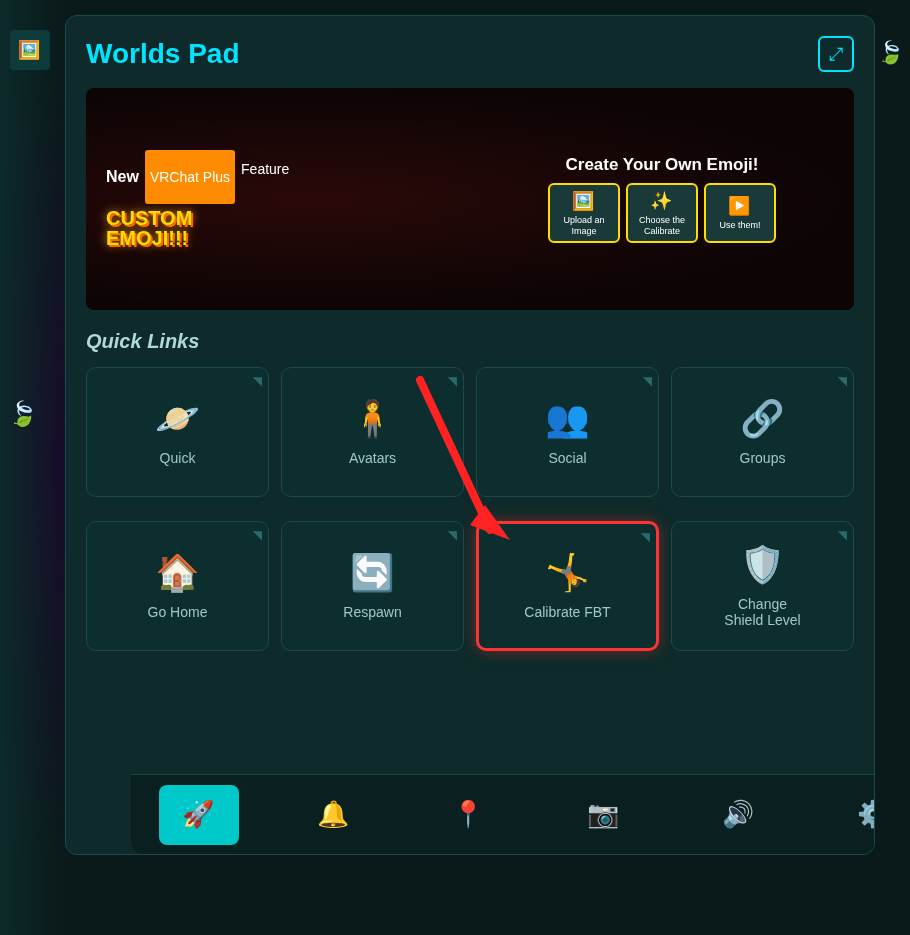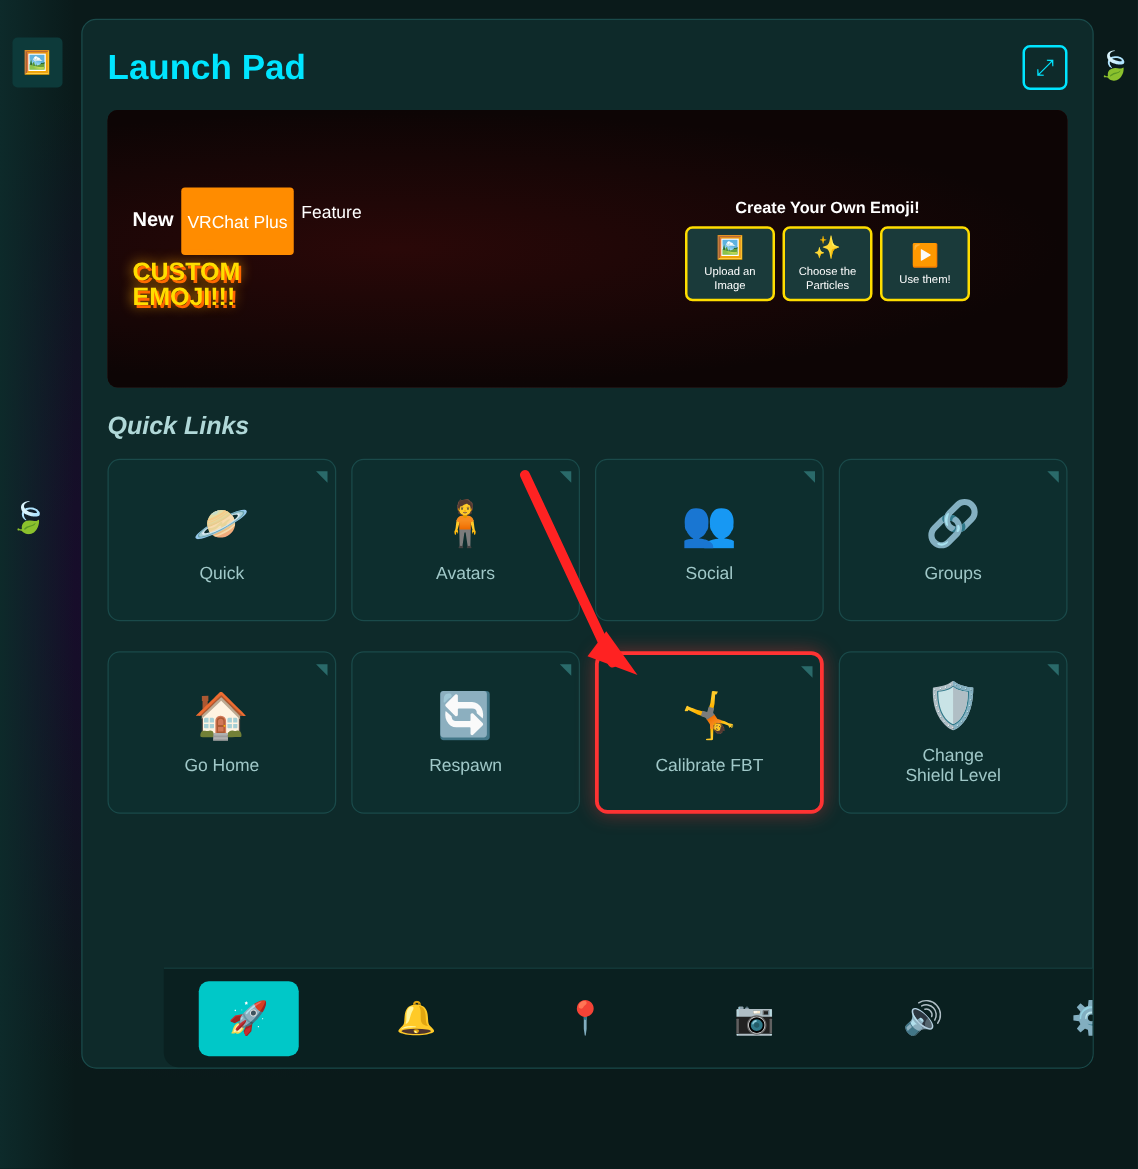--- a/index.html
+++ b/index.html
@@ -166,21 +166,21 @@
 
     .banner-right {
       position: relative;
       z-index: 2;
       width: 50%;
       padding: 10px;
     }
 
     .banner-create-title {
       color: white;
-      font-size: 13px;
+      font-size: 17px;
       font-weight: bold;
       text-align: center;
       margin-bottom: 8px;
     }
 
     .banner-steps {
       display: flex;
       gap: 6px;
       justify-content: center;
     }
@@ -325,21 +325,21 @@
 <div class="left-deco">
   <div class="left-icon-top">🖼️</div>
   <div class="left-icon-mid">🍃</div>
 </div>
 
 <div class="right-deco">🍃</div>
 
 <div class="main-panel">
 
   <div class="panel-header">
-    <div class="panel-title">Launch Pad</div>
+    <div class="panel-title">Worlds Pad</div>
     <div class="expand-icon">
       <span>⤢</span>
     </div>
   </div>
 
   <div class="banner">
     <div class="banner-bg"></div>
     <div class="banner-left">
       <div class="banner-new">
         <span class="banner-new-text">New</span>
@@ -350,21 +350,21 @@
     </div>
     <div class="banner-right">
       <div class="banner-create-title">Create Your Own Emoji!</div>
       <div class="banner-steps">
         <div class="banner-step">
           <div class="banner-step-icon">🖼️</div>
           <div class="banner-step-text">Upload an Image</div>
         </div>
         <div class="banner-step">
           <div class="banner-step-icon">✨</div>
-          <div class="banner-step-text">Choose the Particles</div>
+          <div class="banner-step-text">Choose the Calibrate</div>
         </div>
         <div class="banner-step">
           <div class="banner-step-icon">▶️</div>
           <div class="banner-step-text">Use them!</div>
         </div>
       </div>
     </div>
   </div>
 
   <div class="section-title">Quick Links</div>

